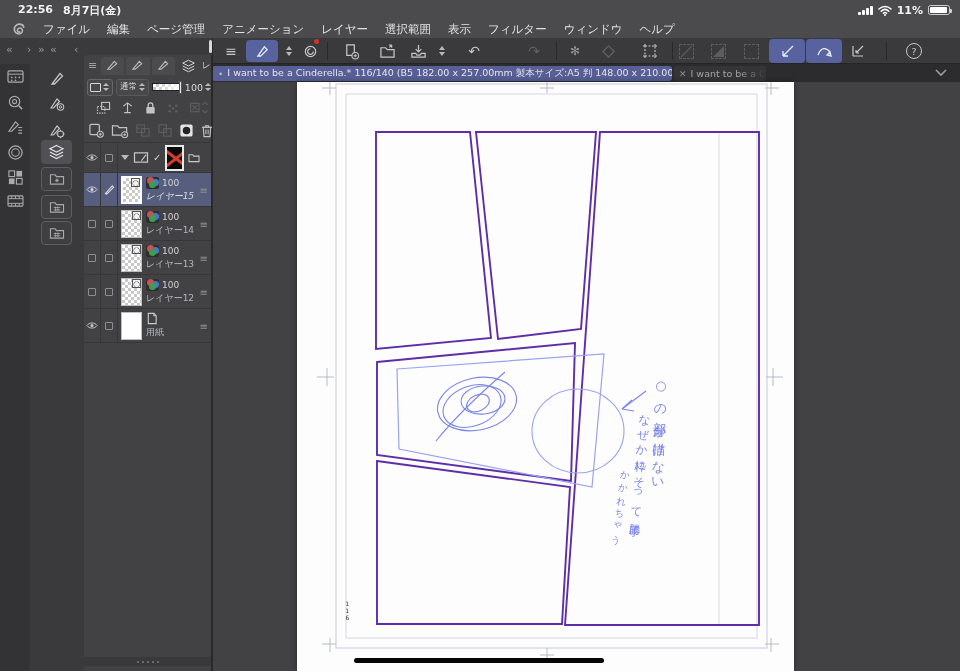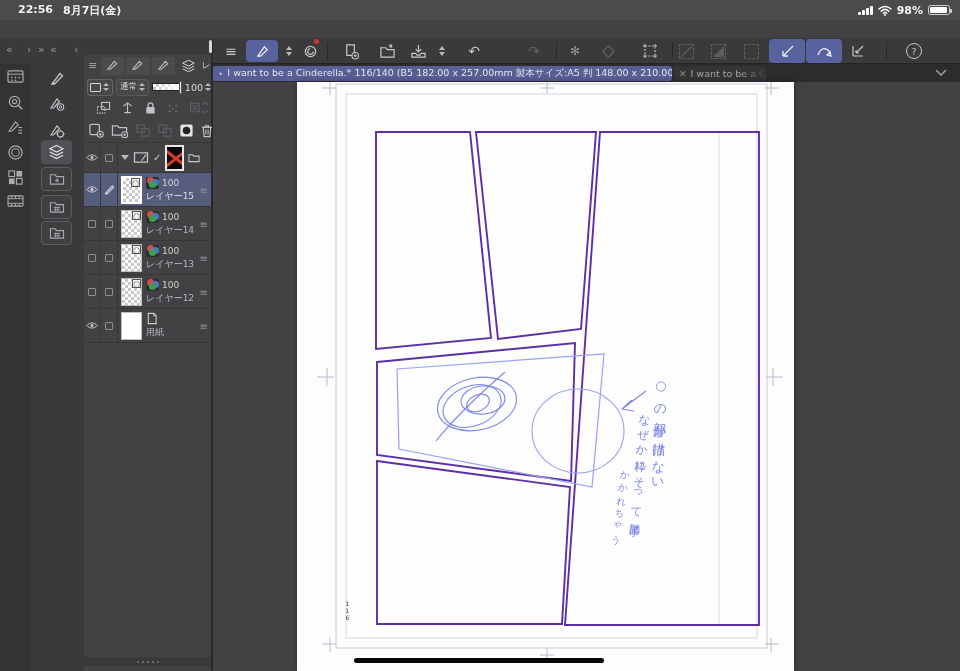--- a/index.html
+++ b/index.html
@@ -114,21 +114,21 @@
   .xthumb:after{transform:rotate(-38deg);}
   .lmeta{display:flex;flex-direction:column;margin-left:4px;gap:1px;min-width:0;}
   .lmeta .top{display:flex;align-items:center;gap:3px;}
   .cwheel{width:13px;height:12px;background:#2e2e30;border-radius:2px;position:relative;flex:none;}
   .cwheel i{position:absolute;width:7px;height:7px;border-radius:50%;}
   .cwheel .r{background:#d05050;left:1px;top:0.5px;}
   .cwheel .b{background:#4a78c8;right:0.5px;top:2px;}
   .cwheel .g{background:#3f9e4d;left:3px;bottom:0.5px;}
   .opa{font-size:9px;color:#d2d2d6;}
   .lname{font-size:9px;color:#b5b5c0;white-space:nowrap;}
-  .lrow.sel .lname{color:#dcdce6;}
+  .lrow.sel .lname{color:#dcdce6;font-style:italic;}
   .rhandle{position:absolute;right:3px;top:50%;transform:translateY(-50%);color:#8f8f94;font-size:10px;}
   .hdr .lbody{gap:4px;}
   .hchev{width:0;height:0;border-left:4px solid transparent;border-right:4px solid transparent;border-top:5px solid #b9b9bd;}
   .hcheck{font-size:10px;color:#cfcfd3;}
   .lp-bottom{position:absolute;left:0;bottom:5px;width:100%;height:9px;background:#39393b;display:flex;align-items:center;justify-content:center;gap:3px;}
   .lp-bottom i{width:2px;height:2px;border-radius:50%;background:#7a7a7e;}
 
   
   .canvas{position:absolute;left:213px;top:82px;width:747px;height:589px;background:var(--canvas);}
   .page{position:absolute;left:84px;top:0;width:497px;height:589px;background:#fdfdfe;box-shadow:0 0 6px rgba(0,0,0,.35);}
@@ -155,27 +155,44 @@
       <span class="sig">
           <i style="height:3px"></i>
           <i style="height:5px"></i>
           <i style="height:7px"></i>
           <i style="height:9px"></i>
         </span>
       <svg class="i" width="14" height="11" viewBox="0 0 14 11">
           <path d="M1 4 C4.5 0.5 9.5 0.5 13 4 M3.2 6.2 C5.5 4 8.5 4 10.8 6.2 M5.4 8.3 C6.3 7.4 7.7 7.4 8.6 8.3" stroke="#fff" stroke-width="1.5" fill="none" stroke-linecap="round"></path>
           <circle cx="7" cy="10" r="1" fill="#fff"></circle>
         </svg>
-      <span>98%</span>
+      <span>11%</span>
       <span class="batt">
           <i></i>
         </span>
     </div>
   </div>
 
+  <div class="menubar">
+    <span class="logo">
+      <svg class="i" width="17" height="15" viewBox="0 0 18 16">
+          <path d="M14.5 5.5 C14.5 2.5 9.5 1.2 6.5 3.5 C3.2 6 4.2 11.5 8.5 12.6 C11.8 13.3 14 10.5 13 8 C12 5.8 8.6 6 7.9 8.3 C7.4 10 9 11.3 10.4 10.6" stroke="#b7b7bb" stroke-width="1.7" fill="none" stroke-linecap="round"></path>
+        </svg>
+    </span>
+    <span class="menu-item">ファイル</span>
+    <span class="menu-item">編集</span>
+    <span class="menu-item">ページ管理</span>
+    <span class="menu-item">アニメーション</span>
+    <span class="menu-item">レイヤー</span>
+    <span class="menu-item">選択範囲</span>
+    <span class="menu-item">表示</span>
+    <span class="menu-item">フィルター</span>
+    <span class="menu-item">ウィンドウ</span>
+    <span class="menu-item">ヘルプ</span>
+  </div>
 
   <div class="toolbar">
     <div class="tb glyph14" style="left:222px;width:18px;">≡</div>
     <div class="tb tb-btn active" style="left:246px;width:32px;height:22px;top:2px;">
       <svg class="i" width="15" height="15" viewBox="0 0 16 16">
           <path d="M3 13 L10 3 L13 6 L6 13 Z M3 13 l2.6-.6" stroke="#eceef6" stroke-width="1.3" fill="none"></path>
         </svg>
     </div>
     <div class="tb stepper" style="left:283px;width:12px;">
         <span class="chu"></span>

